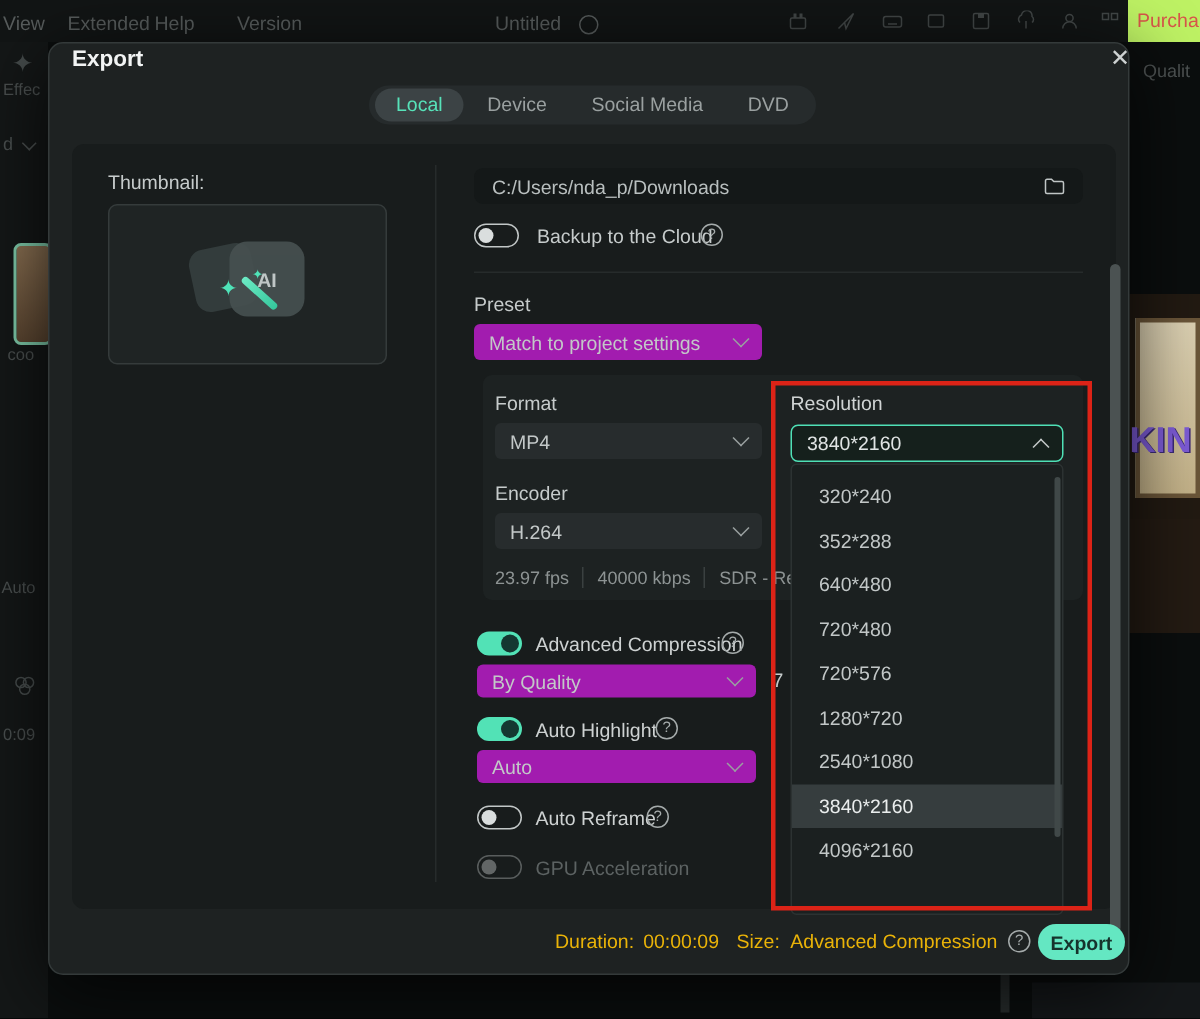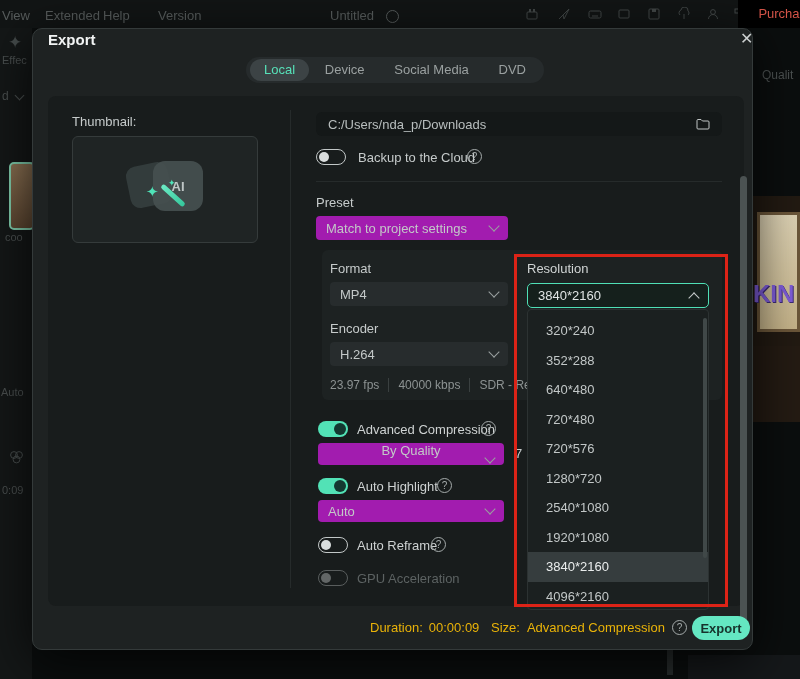--- a/index.html
+++ b/index.html
@@ -1,26 +1,26 @@
 <!DOCTYPE html>
 <html><head>
 <meta charset="utf-8">
 <style>
   html,body{margin:0;padding:0;background:#000;}
   #screen{position:relative;width:800px;height:679px;overflow:hidden;
     background:#0b0e0e;font-family:"Liberation Sans",sans-serif;
     -webkit-font-smoothing:antialiased;}
   .abs{position:absolute;}
-  .dimtx{color:#4d5252;font-size:12px;margin-top:28px;}
+  .dimtx{color:#4d5252;font-size:12px;}
   
   #topbar{left:0;top:0;width:800px;height:28px;background:#121515;}
   .menu-item{color:#585d5d;font-size:13px;top:8px;}
   .tb-icon{top:7px;width:14px;height:14px;opacity:.55;}
-  #purchase{right:0;top:0;width:42px;height:28px;background:#000000;
-    color:#d8564a;font-size:13px;line-height:28px;padding-left:20px;overflow:hidden;white-space:nowrap;text-align:center;}
+  #purchase{right:0;top:0;width:42px;height:28px;background:#bef264;
+    color:#d8564a;font-size:13px;line-height:28px;padding-left:6px;overflow:hidden;white-space:nowrap;}
   
   .side-lbl{color:#4a4f4f;font-size:11px;}
   #clip-thumb{left:9px;top:162px;width:22px;height:64px;border:2px solid #7fccab;
     border-radius:5px;background:linear-gradient(#8a7052,#5c4631);}
   
   #preview{left:753px;top:196px;width:47px;height:226px;background:#221a12;overflow:hidden;}
   #preview .window{position:absolute;left:4px;top:16px;width:43px;height:120px;
     background:linear-gradient(#ddd2b4,#c4b288);box-shadow:inset 0 0 0 3px #6b5639;}
   #preview .shelf{position:absolute;left:0;top:150px;width:47px;height:76px;background:#241b13;}
   #preview .wm{position:absolute;left:0px;top:84px;color:#7e5cd8;font-size:24px;font-weight:bold;
@@ -240,21 +240,21 @@
     <span class="stat">23.97 fps</span>
     <span class="statsep"></span>
     <span class="stat">40000 kbps</span>
     <span class="statsep"></span>
     <span class="stat">SDR - Rec.709</span>
   </div>
 
   <div class="abs tog on" style="left:318px;top:421px;"></div>
   <span class="abs lbl" style="left:357px;top:422px;color:#ced2d2;">Advanced Compression</span>
   <div class="abs help" style="left:481px;top:421px;">?</div>
-  <div class="abs dd" style="left:318px;top:443px;width:186px;height:22px;flex-direction:column;">
+  <div class="abs dd" style="left:318px;top:443px;width:186px;height:22px;">
     <span>By Quality</span>
     <span class="chev"></span>
   </div>
   <span class="abs lbl" style="left:515px;top:446px;">7</span>
 
   <div class="abs tog on" style="left:318px;top:478px;"></div>
   <span class="abs lbl" style="left:357px;top:479px;color:#ced2d2;">Auto Highlight</span>
   <div class="abs help" style="left:437px;top:478px;">?</div>
   <div class="abs dd" style="left:318px;top:500px;width:186px;height:22px;">
     <span>Auto</span>
@@ -274,21 +274,20 @@
     <span class="chev up"></span>
   </div>
   <div id="res-list" class="abs">
     <div class="opt">320*240</div>
     <div class="opt">352*288</div>
     <div class="opt">640*480</div>
     <div class="opt">720*480</div>
     <div class="opt">720*576</div>
     <div class="opt">1280*720</div>
     <div class="opt">2540*1080</div>
-    <div class="opt">1920*1080</div>
     <div class="opt sel">3840*2160</div>
     <div class="opt">4096*2160</div>
   </div>
   <div id="list-scroll" class="abs"></div>
 
   <div id="red-box" class="abs"></div>
   <div id="dlg-scroll" class="abs"></div>
 
   <div class="abs" style="left:370px;top:620px;display:flex;gap:6px;">
     <span class="ftr-tx">Duration:</span>

